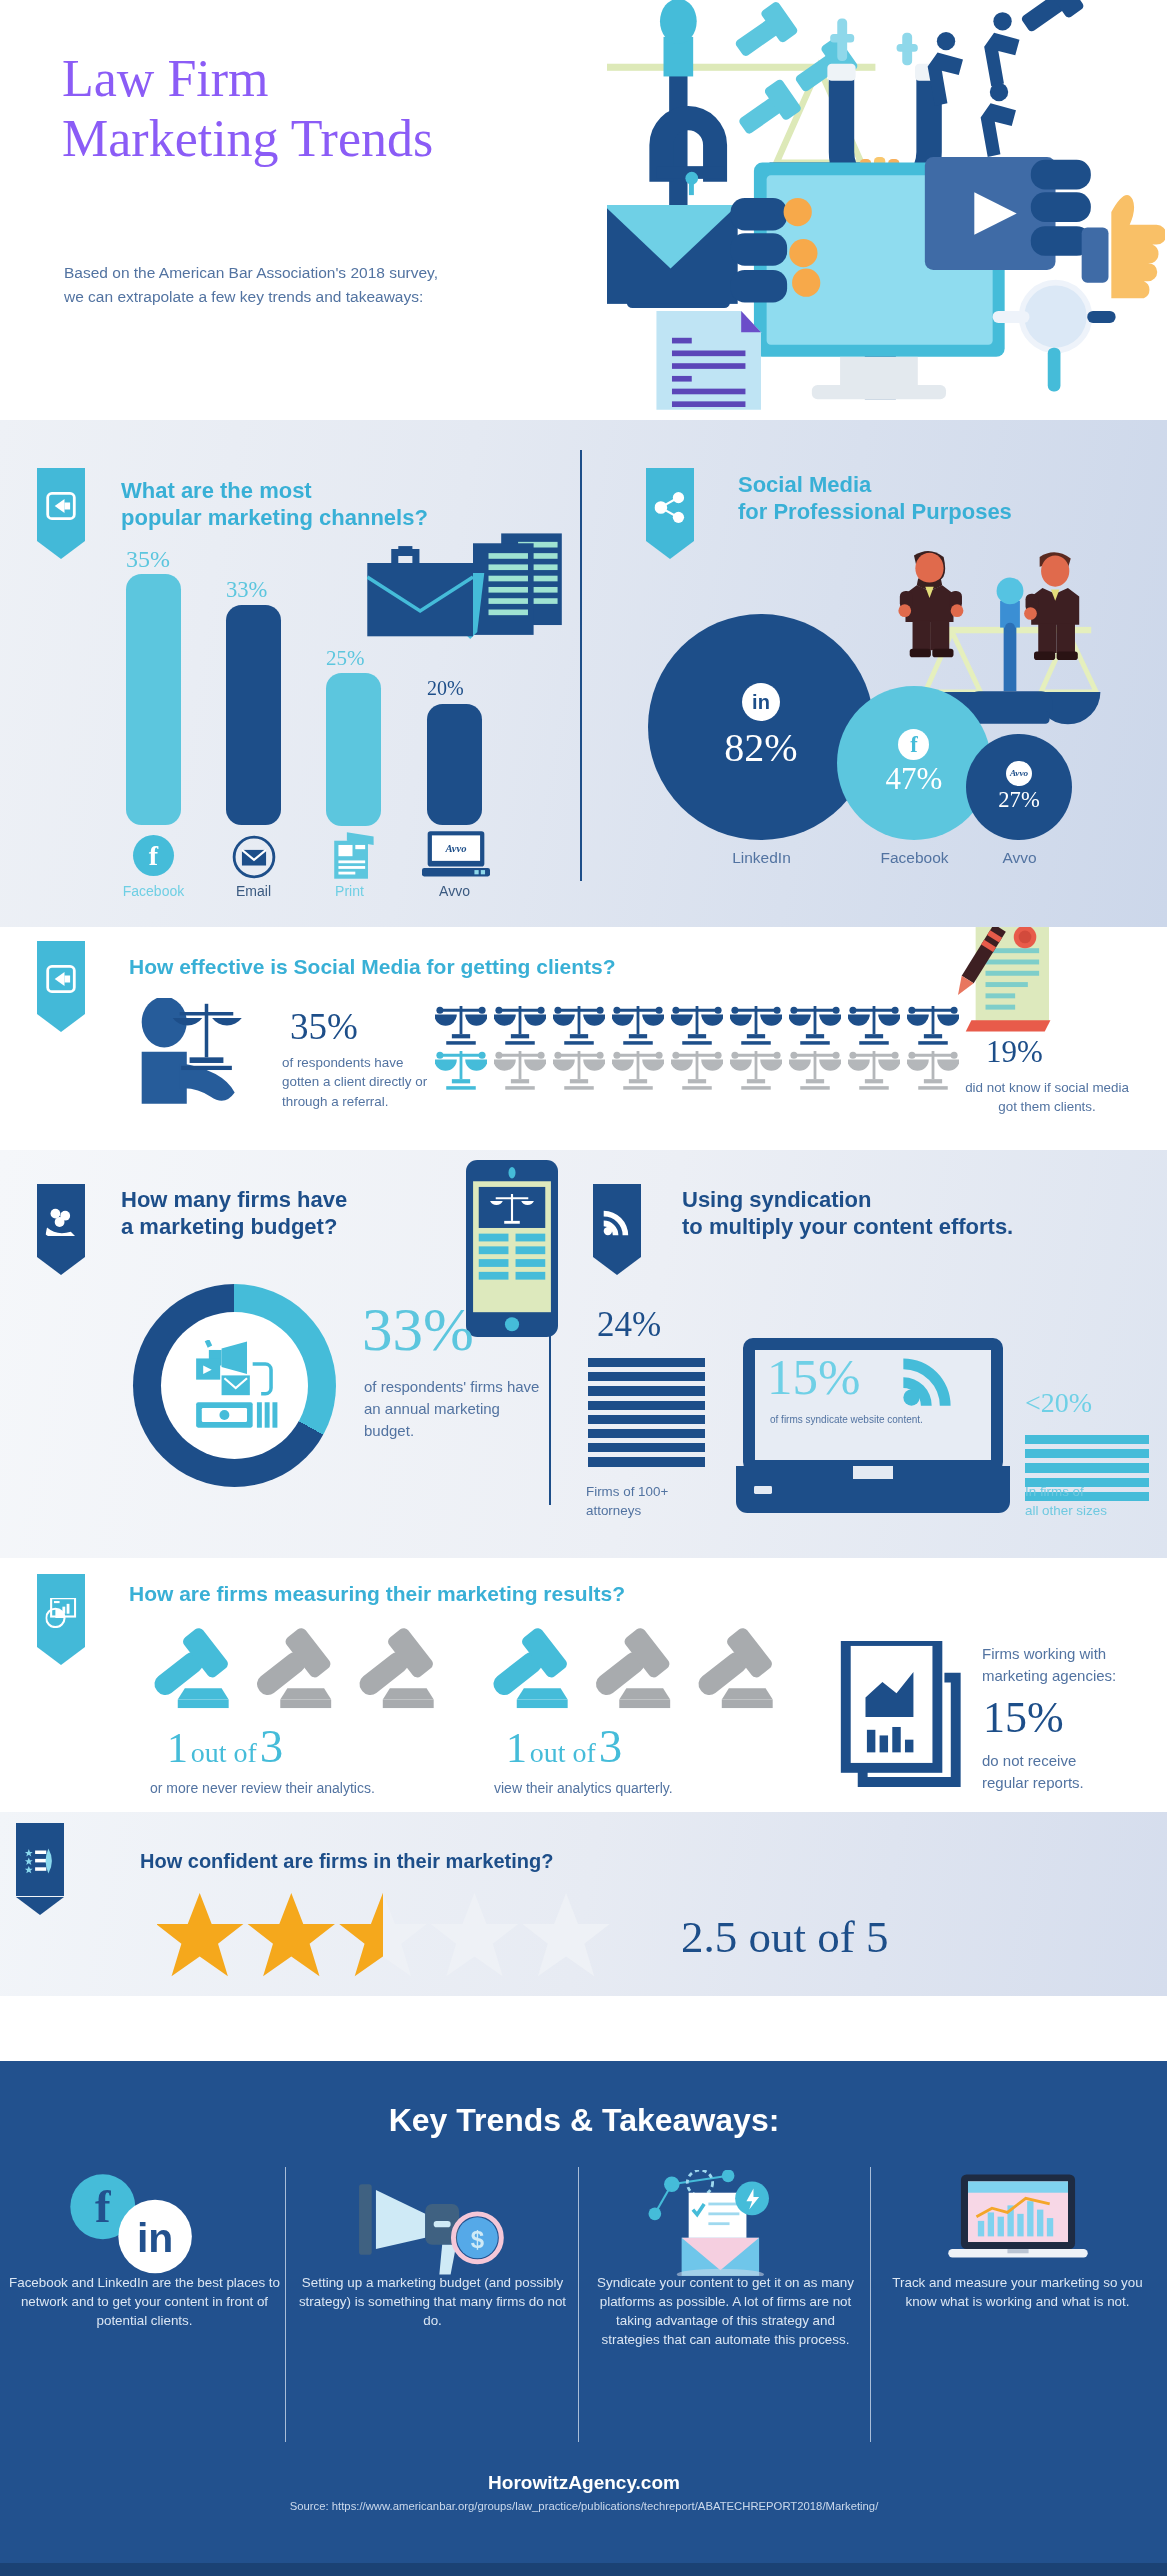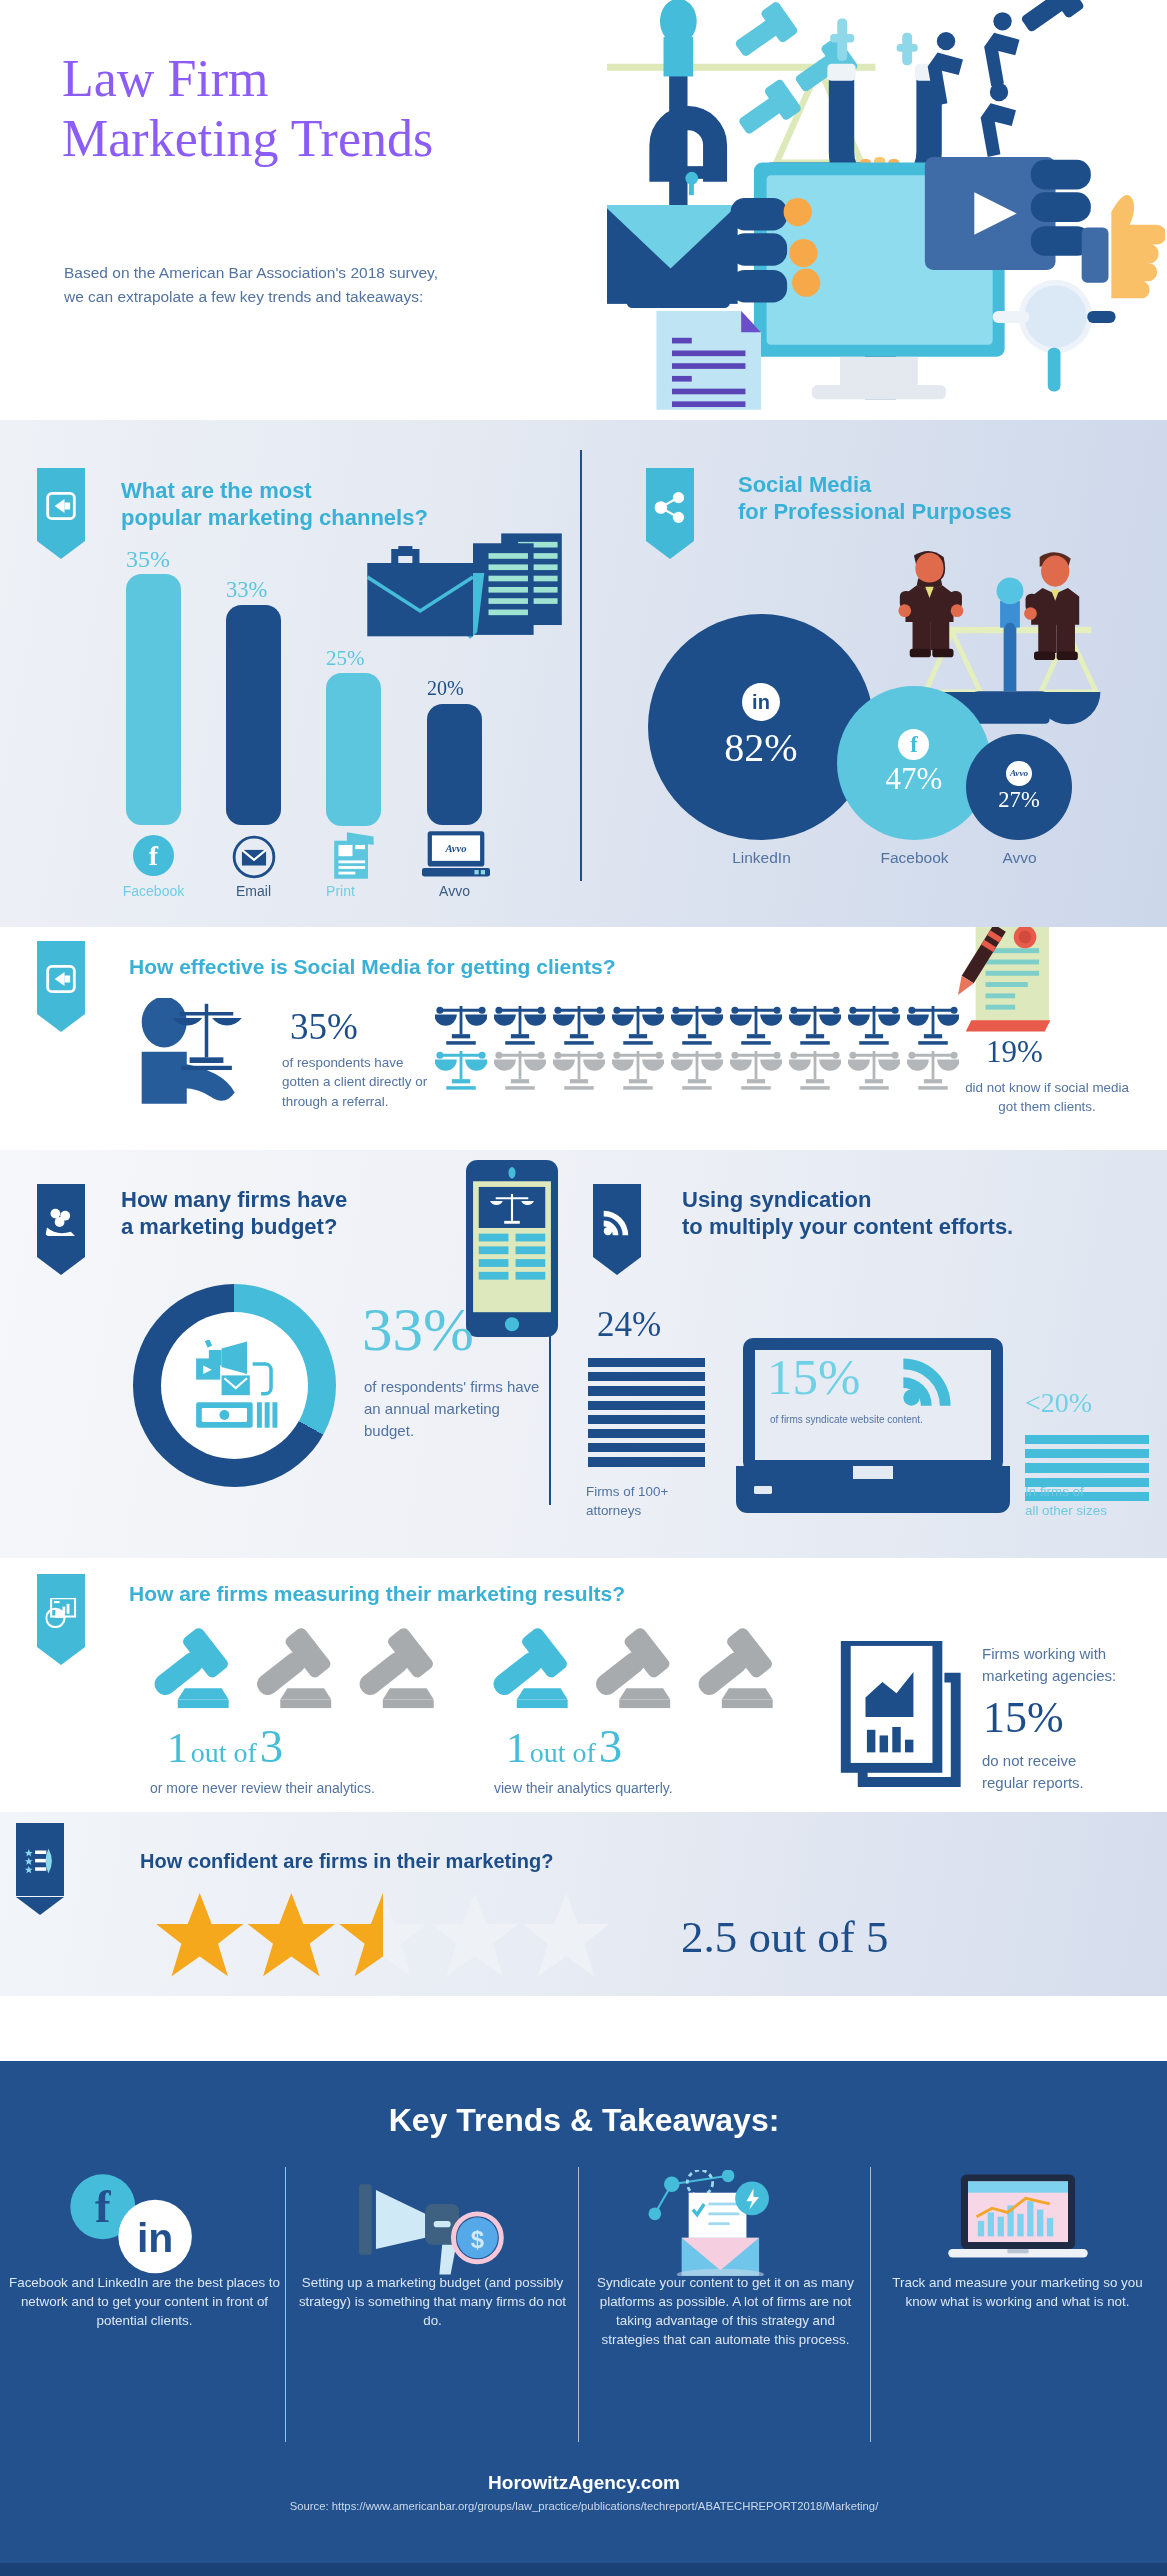--- a/index.html
+++ b/index.html
@@ -283,21 +283,21 @@
   <div class="bar" style="left:326px; top:253px; width:55px; height:153px; background:#5cc6de;"></div>
   <svg style="position:absolute;left:330px;top:412px;" width="45" height="47" viewBox="0 0 64 66">
     <polygon points="24,0 62,6 62,18 24,12" fill="#5cc6de"></polygon>
     <rect x="6" y="12" width="48" height="54" fill="#5cc6de"></rect>
     <rect x="12" y="18" width="20" height="16" fill="#fff"></rect>
     <rect x="36" y="18" width="14" height="6" fill="#fff"></rect>
     <rect x="12" y="40" width="38" height="4" fill="#fff"></rect>
     <rect x="12" y="48" width="38" height="4" fill="#fff"></rect>
     <rect x="12" y="56" width="24" height="4" fill="#fff"></rect>
   </svg>
-  <div class="barlbl" style="left:298px; top:463px; width:85px; color:#6fcfe4;text-align:center;">Print</div>
+  <div class="barlbl" style="left:307px; top:463px; width:85px; color:#6fcfe4;text-align:center;">Print</div>
 
   <div class="barpct" style="left:427px; top:257px; font-size:20px; color:#1d4e89;">20%</div>
   <div class="bar" style="left:427px; top:284px; width:55px; height:121px; background:#1d4e89;"></div>
   <svg style="position:absolute;left:422px;top:411px;" width="68" height="47" viewBox="0 0 96 66">
     <rect x="8" y="0" width="80" height="50" rx="4" fill="#1d4e89"></rect>
     <rect x="14" y="6" width="68" height="36" fill="#fff"></rect>
     <text x="48" y="30" text-anchor="middle" font-family="Liberation Serif, serif" font-size="15" font-style="italic" font-weight="bold" fill="#1d4e89">Avvo</text>
     <rect x="0" y="52" width="96" height="12" rx="3" fill="#1d4e89"></rect>
     <rect x="74" y="55" width="6" height="6" fill="#8fd8ea"></rect>
     <rect x="83" y="55" width="6" height="6" fill="#8fd8ea"></rect>

